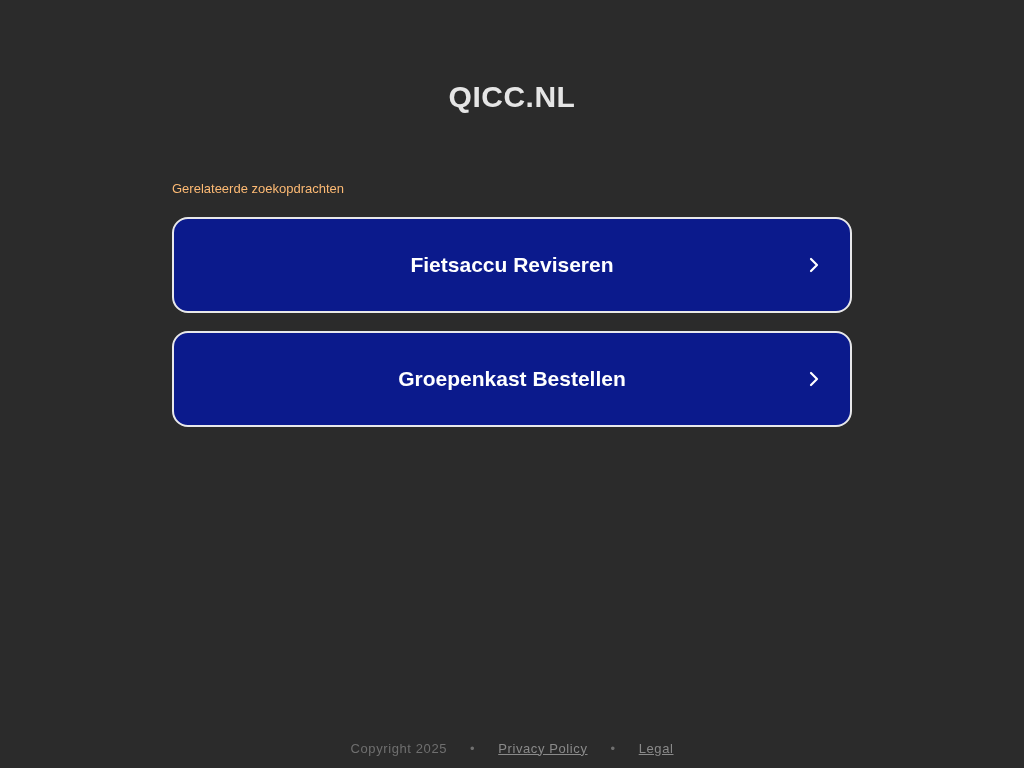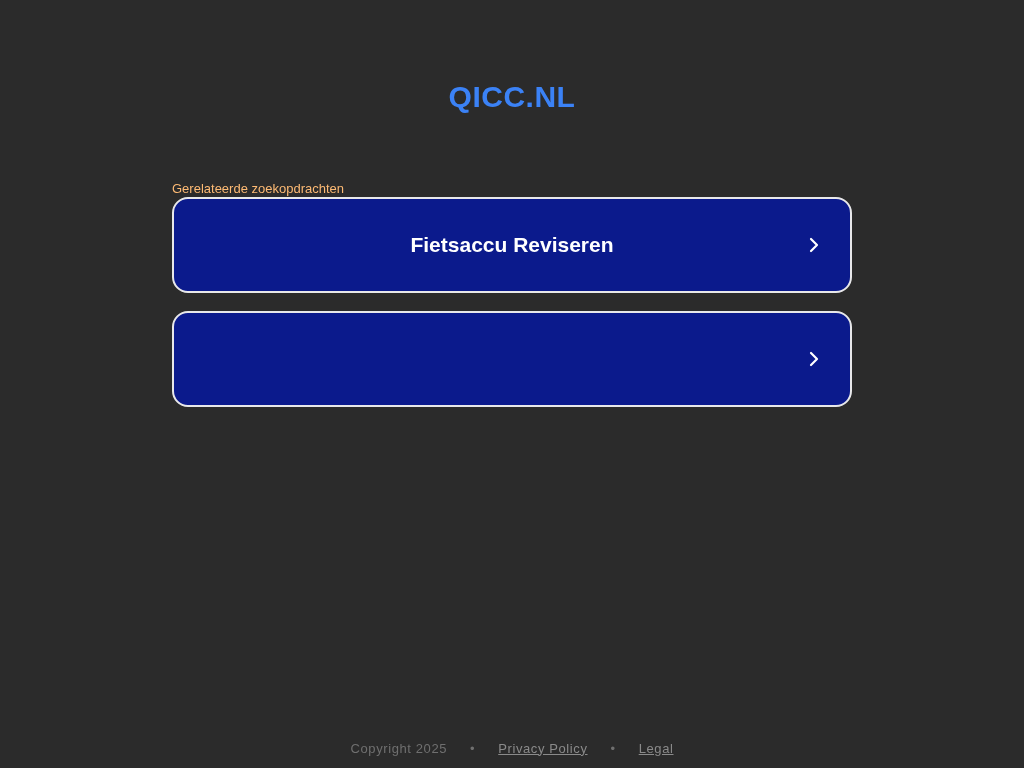--- a/index.html
+++ b/index.html
@@ -21,33 +21,33 @@
     box-sizing: border-box;
   }
   .site-title {
     position: absolute;
     top: 80px;
     left: 0;
     width: 1024px;
     text-align: center;
     font-size: 30px;
     font-weight: bold;
-    color: #3b82f6;
+    color: #e5e5e5;
     letter-spacing: 0.5px;
   }
   .related-label {
     position: absolute;
     top: 181px;
     left: 172px;
     font-size: 13px;
     color: #fdba74;
   }
   .links {
     position: absolute;
-    top: 197px;
+    top: 217px;
     left: 172px;
     width: 680px;
   }
   .link-card {
     box-sizing: border-box;
     width: 680px;
     height: 96px;
     margin-bottom: 18px;
     background: #0b1a8c;
     border: 2px solid #e8e8ea;
@@ -109,20 +109,21 @@
     <a class="link-card" href="#">
       <span class="label">Fietsaccu Reviseren</span>
       <span class="chev">
         <svg width="16" height="16" viewBox="0 0 16 16" aria-hidden="true">
           <path d="M5 2 L11 8 L5 14" fill="none" stroke="#ffffff" stroke-width="2.2" stroke-linecap="round" stroke-linejoin="round"></path>
         </svg>
       </span>
     </a>
 
     <a class="link-card" href="#">
+      <span class="label">Groepenkast Bestellen</span>
       <span class="chev">
         <svg width="16" height="16" viewBox="0 0 16 16" aria-hidden="true">
           <path d="M5 2 L11 8 L5 14" fill="none" stroke="#ffffff" stroke-width="2.2" stroke-linecap="round" stroke-linejoin="round"></path>
         </svg>
       </span>
     </a>
 
 
   </div>
 

